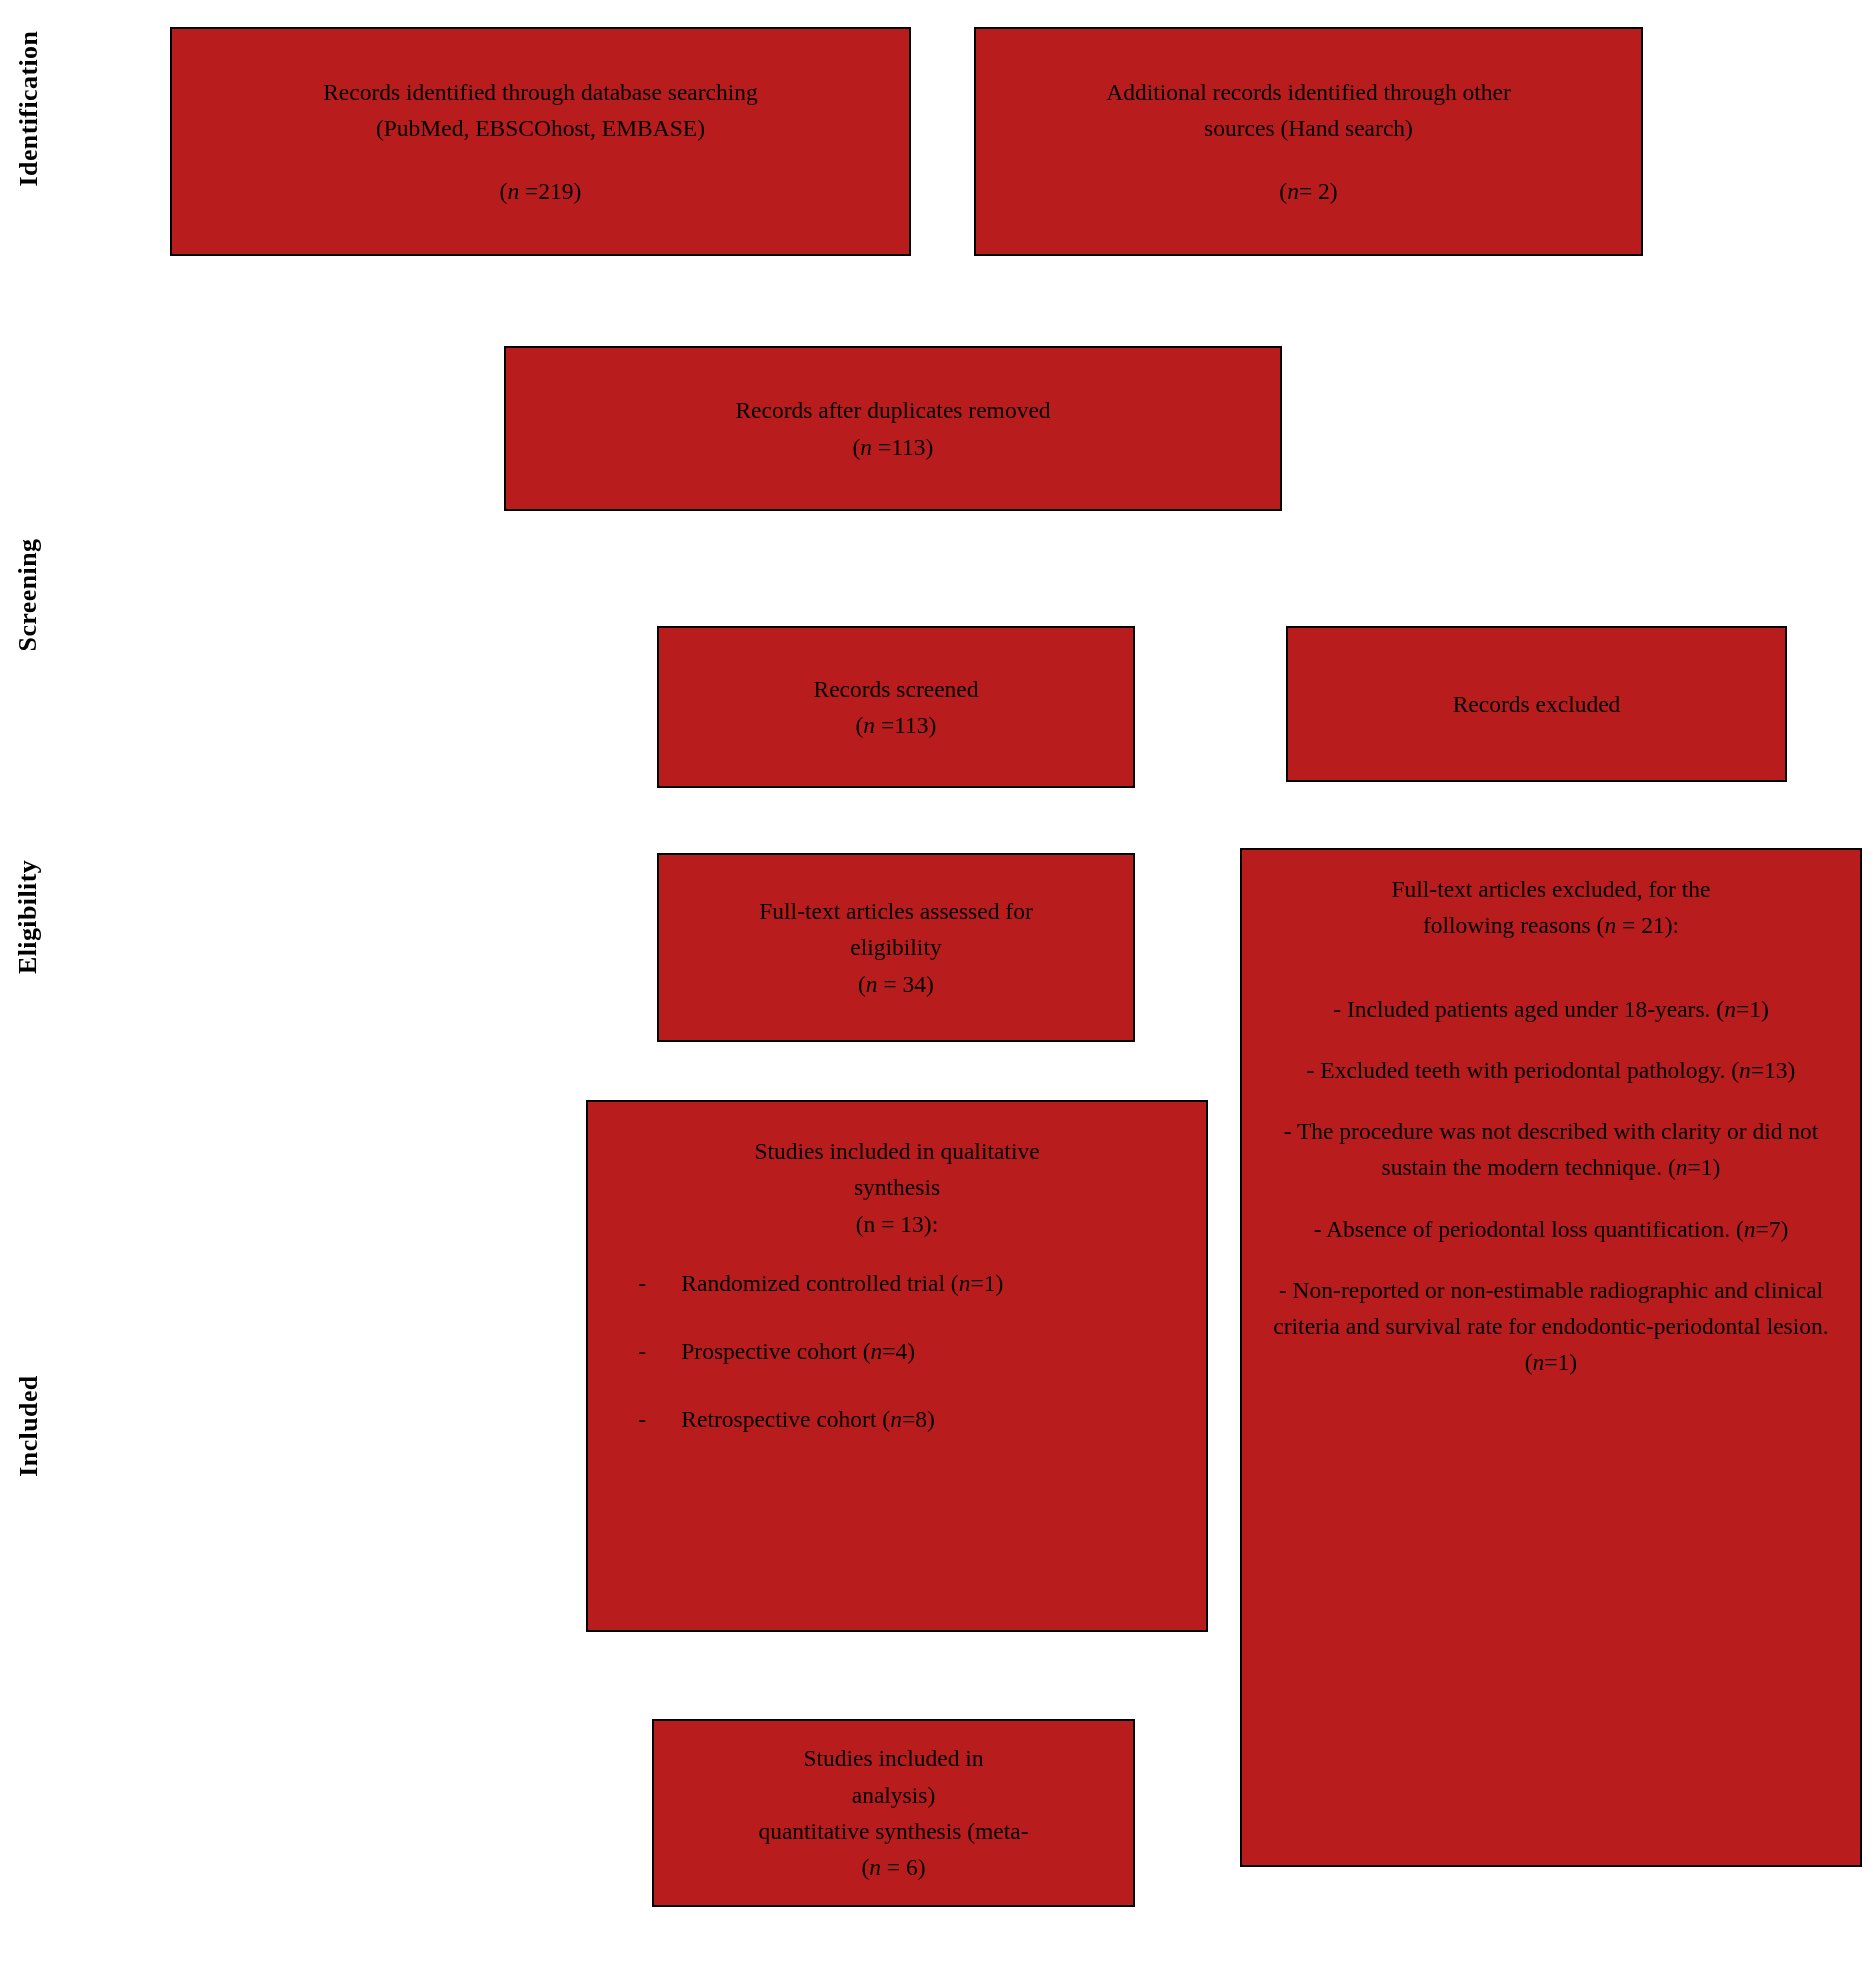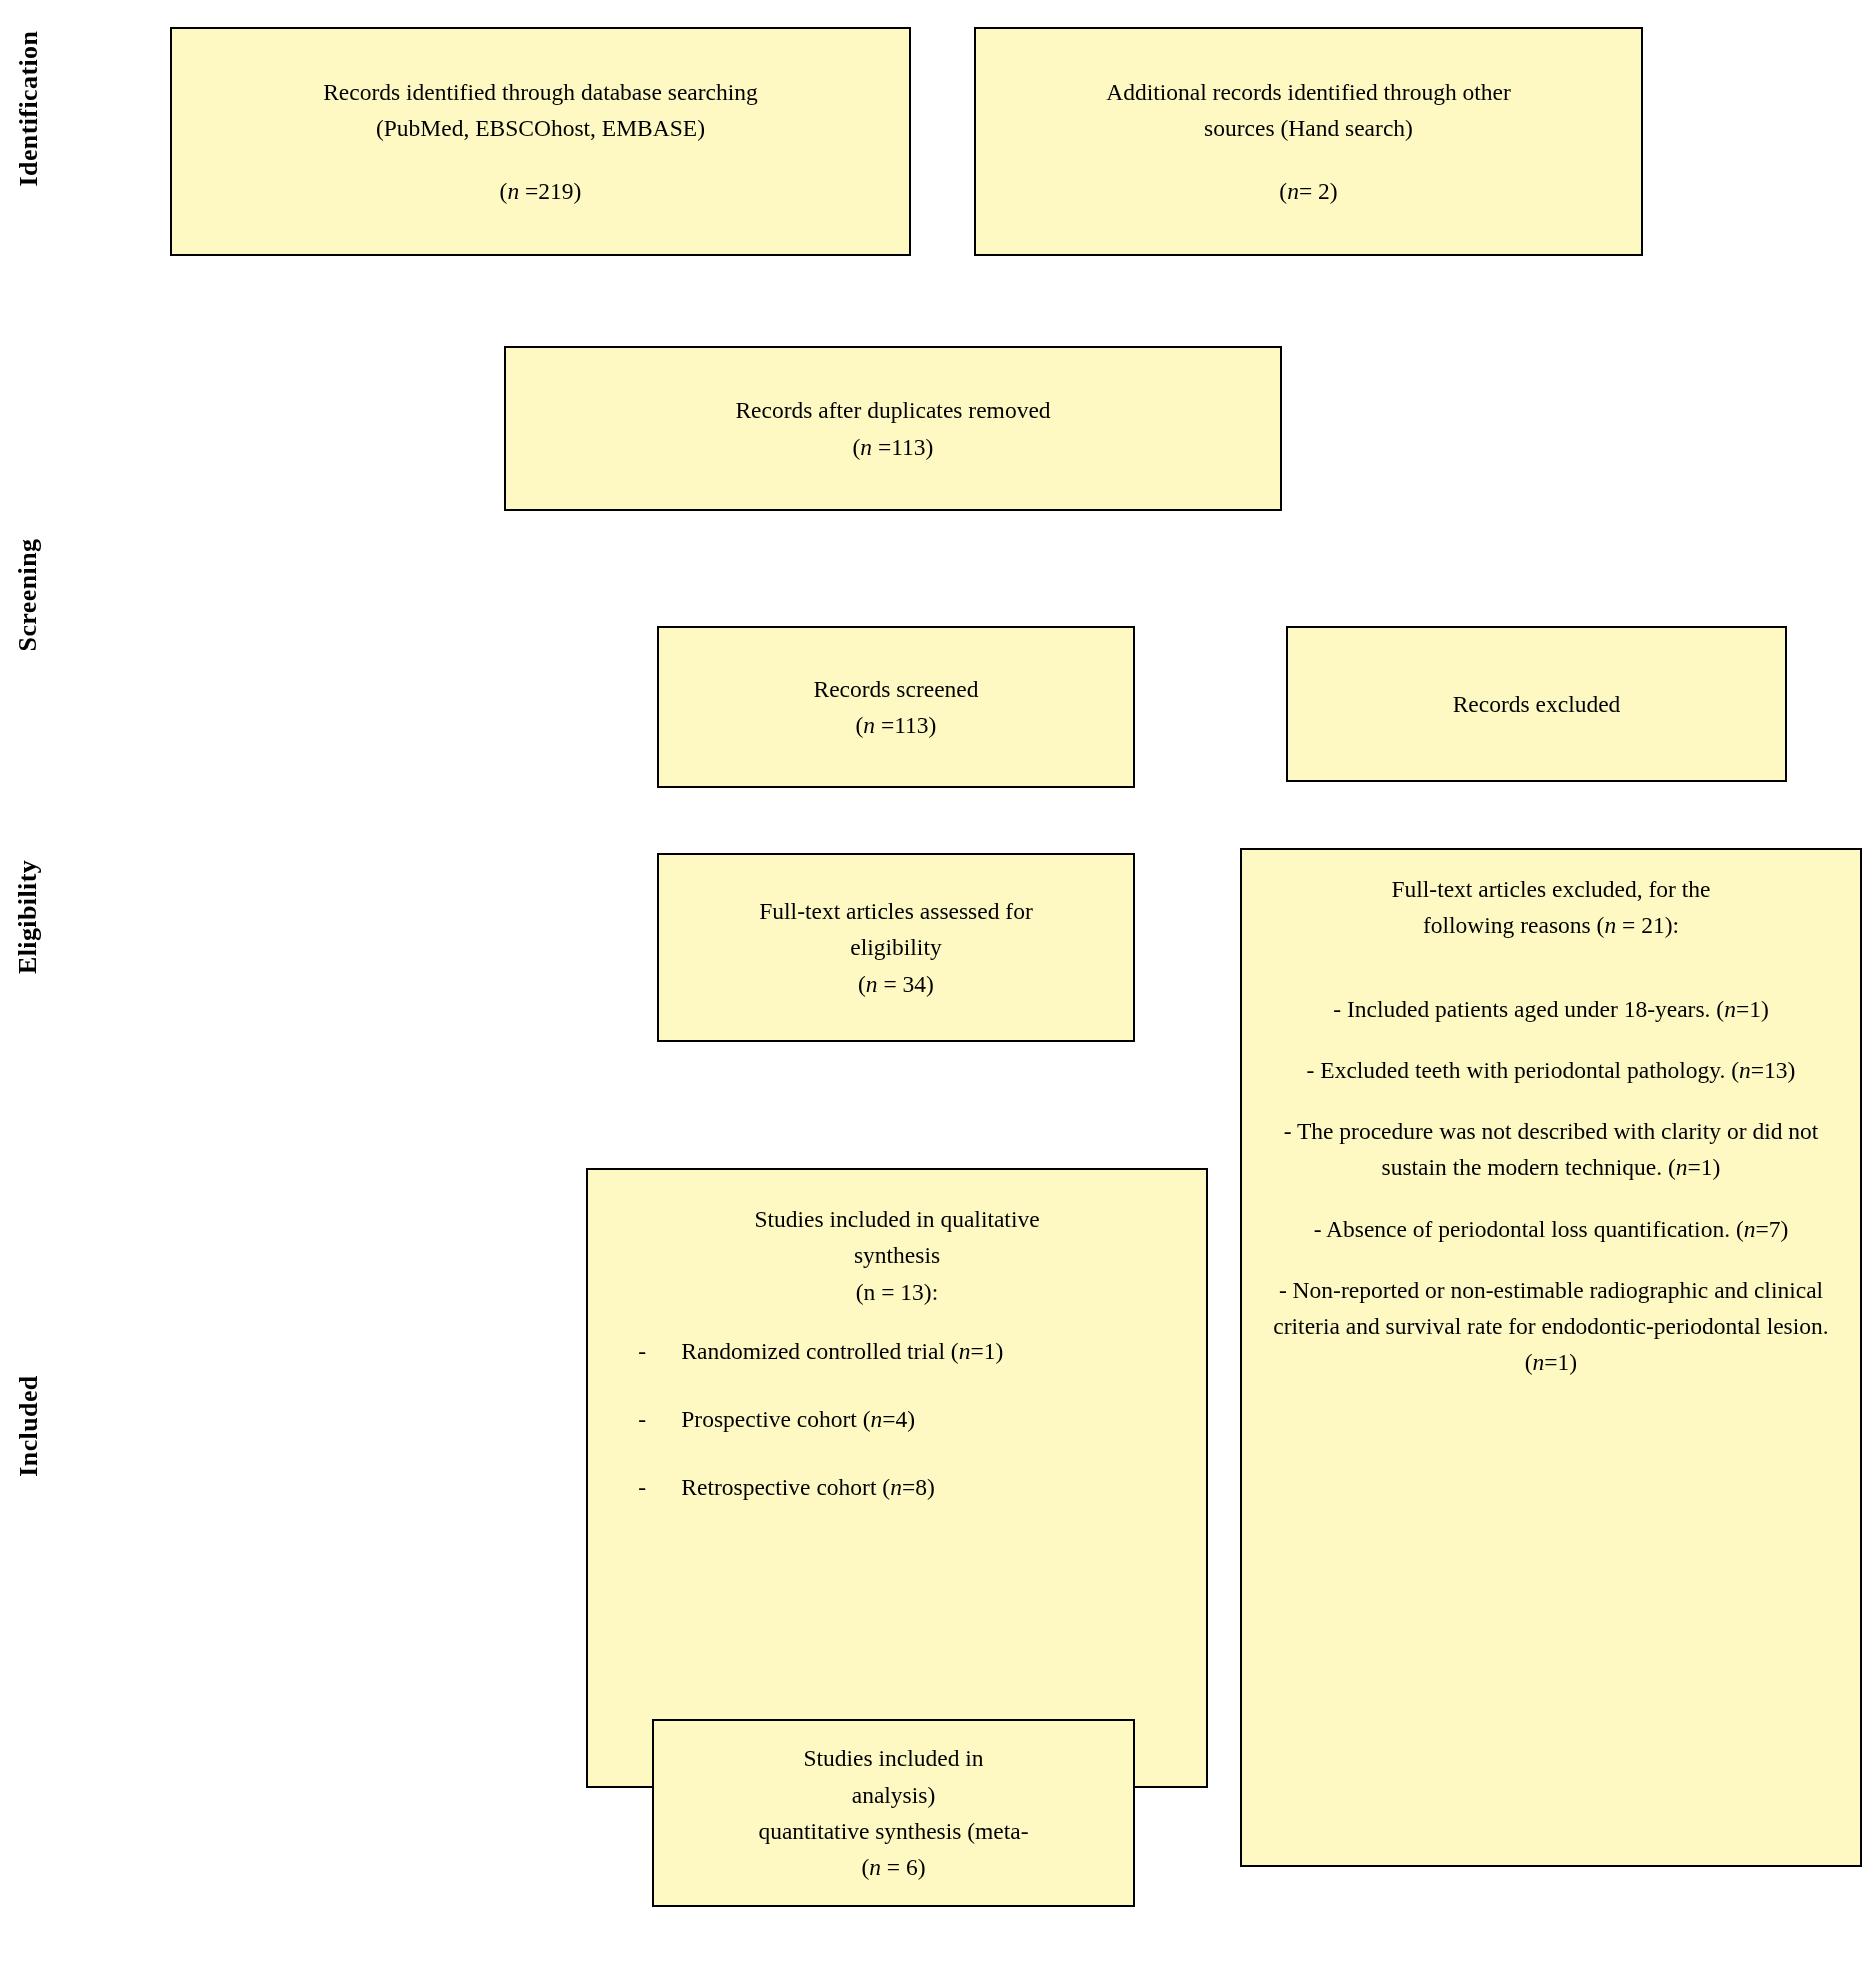--- a/index.html
+++ b/index.html
@@ -30,21 +30,21 @@
     transform: rotate(-90deg);
     text-align: center;
     color: #000000;
   }
 
   
   .box {
     position: absolute;
     box-sizing: border-box;
     border: 2.6px solid #000000;
-    background: #fef9c3;
+    background: #b91c1c;
     display: flex;
     flex-direction: column;
     justify-content: center;
     align-items: center;
     text-align: center;
     font-size: 23.5px;
     line-height: 1.55;
     padding: 6px 11.3px;
   }
   .box.top-align {
@@ -151,21 +151,21 @@
       <p><span>- Excluded teeth with periodontal pathology. (</span><span class="ital">n</span><span>=13)</span></p>
 
       <p><span>- The procedure was not described with clarity or did not sustain the modern technique. (</span><span class="ital">n</span><span>=1)</span></p>
 
       <p><span>- Absence of periodontal loss quantification. (</span><span class="ital">n</span><span>=7)</span></p>
 
       <p><span>- Non-reported or non-estimable radiographic and clinical criteria and survival rate for endodontic-periodontal lesion. (</span><span class="ital">n</span><span>=1)</span></p>
     </div>
   </div>
 
-  <div class="box top-align" style="left:586px; top:1168px; width:622px; height:620px; padding-top:31px;">
+  <div class="box top-align" style="left:586px; top:1100px; width:622px; height:532px; padding-top:31px;">
     <p>Studies included in qualitative</p>
     <p class="tight">synthesis</p>
     <p class="tight">(n = 13):</p>
 
     <ul class="bullets">
       <li>
         <span class="dash">-</span>
         <span class="btxt"><span>Randomized controlled trial (</span><span class="ital">n</span><span>=1)</span></span>
       </li>
       <li style="margin-top:1.35em;">

